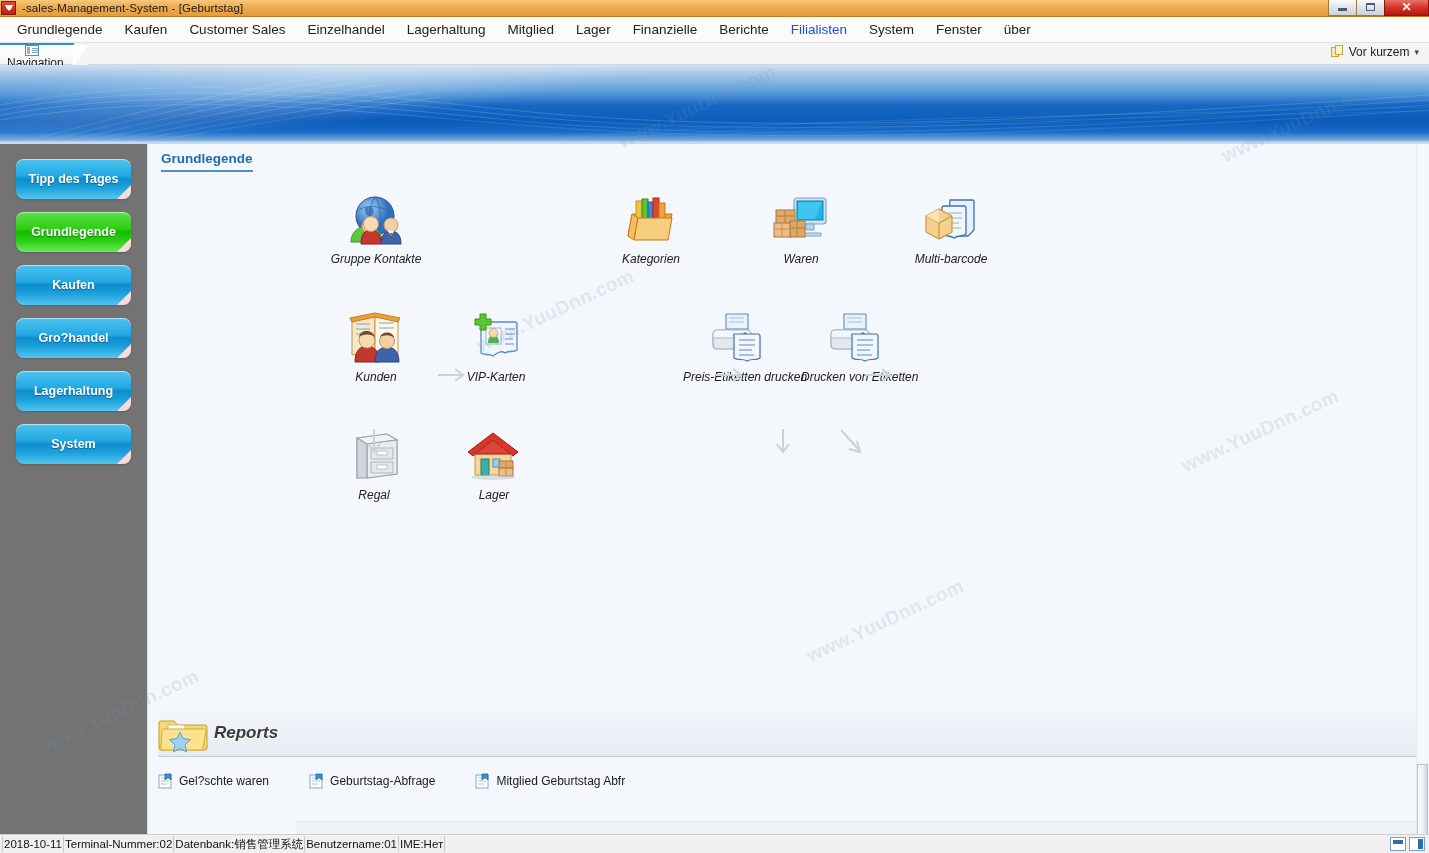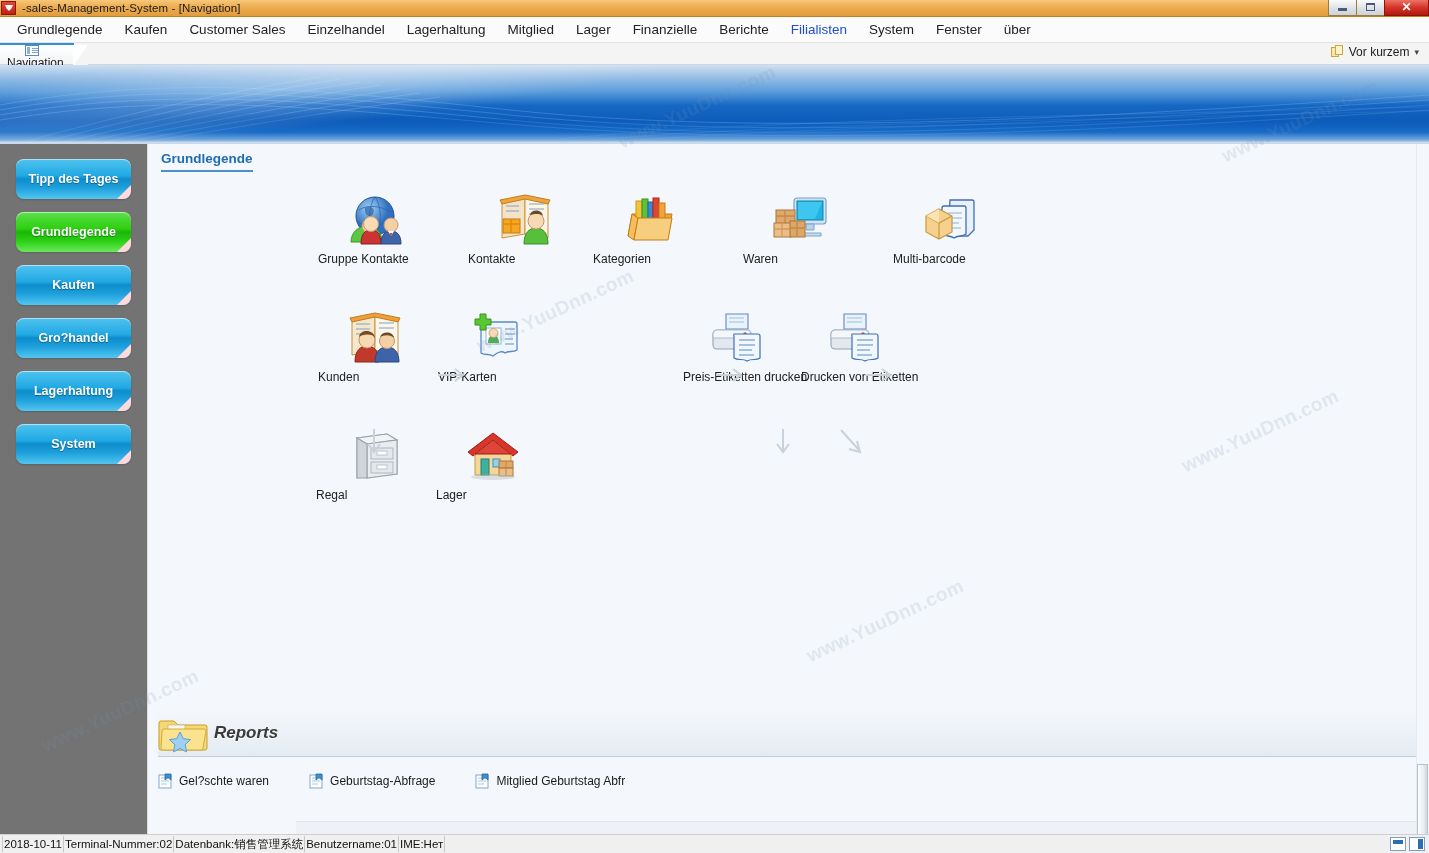--- a/index.html
+++ b/index.html
@@ -240,22 +240,23 @@
     position: absolute; left: 13px; top: 7px;
     font-size: 13.5px; font-weight: bold; color: #1f6cb0;
     padding-bottom: 4px;
     border-bottom: 2px solid #4d90c8;
   }
 
   .grid { position: absolute; left: 0; top: 0; width: 100%; height: 100%; }
   .node {
     position: absolute;
     width: 116px;
-    text-align: left;
+    text-align: center;
     cursor: pointer;
+    font-style: italic;
   }
   .node .art { height: 64px; display: flex; align-items: flex-end; justify-content: center; }
   .node .cap {
     margin-top: 4px;
     font-size: 12px; color: #202020;
     white-space: nowrap;
   }
   .arrow { position: absolute; color: #c9d2da; }
   .arrow svg { display: block; }
 
@@ -360,21 +361,21 @@
     letter-spacing: .4px;
   }
 </style>
 </head>
 <body>
 
 <div class="app">
 
   <div class="titlebar">
     <div class="app-icon"></div>
-    <div class="title-text">-sales-Management-System - [Navigation]</div>
+    <div class="title-text">-sales-Management-System - [Geburtstag]</div>
     <div class="win-controls">
       <div class="wbtn">
           <div class="min-glyph"></div>
         </div>
       <div class="wbtn">
           <div class="max-glyph"></div>
         </div>
       <div class="wbtn close">
           <span class="glyph">✕</span>
         </div>
@@ -486,37 +487,20 @@
         <path d="M14,52 C14,42 18,38 24,38 C30,38 34,42 34,52 z" fill="#c33" stroke="#8c1f1f" stroke-width="1"></path>
         <circle cx="24" cy="32" r="7.5" fill="#fadbb4" stroke="#c79a6e" stroke-width="1"></circle>
         <path d="M34,52 C34,43 38,39 44,39 C50,39 54,43 54,52 z" fill="#3f63a8" stroke="#2a477e" stroke-width="1"></path>
         <circle cx="44" cy="33" r="7" fill="#f3cfa6" stroke="#c79a6e" stroke-width="1"></circle>
         <path d="M41,39 l3,5 3,-5" fill="#fff"></path>
                 <path d="M43,41 l1,5 1,-5" fill="#b33"></path>
               </svg>
             </div>
             <div class="cap">Gruppe Kontakte</div>
           </div>
-          <div class="node" style="left: 320px; top: 40px;">
-            <div class="art">
-              <svg width="58" height="56" viewBox="0 0 58 56">
-                <path d="M5,10 L28,5 L28,42 L5,46 z" fill="#f4e3c6" stroke="#c8913f" stroke-width="1"></path>
-        <path d="M51,10 L28,5 L28,42 L51,46 z" fill="#fdf6e6" stroke="#c8913f" stroke-width="1"></path>
-        <path d="M3,8 L28,3 L53,8 L51,12 L28,7 L5,12 z" fill="#f0a53a" stroke="#c07c22" stroke-width="1"></path>
-        <path d="M32,12 h15 M32,17 h15 M32,22 h12" stroke="#7aa4cc" stroke-width="1.2"></path>
-        <path d="M9,14 h13 M9,19 h13" stroke="#7aa4cc" stroke-width="1.2"></path>
-        <rect x="6" y="27" width="17" height="14" fill="#f5a623" stroke="#c27c10" stroke-width="1"></rect>
-        <path d="M6,32 h17 M14,27 v14" stroke="#e08b0a" stroke-width="1.4"></path>
-        <path d="M27,52 C27,41 32,36 39,36 C46,36 51,41 51,52 z" fill="#56bf3c" stroke="#3a8f24" stroke-width="1"></path>
-        <circle cx="39" cy="29" r="8" fill="#f7d9b3" stroke="#c39768" stroke-width="1"></circle>
-        <path d="M33,23 C34,17 45,17 46,24 C44,21 36,22 33,23 z" fill="#6b4a2a"></path>
-              </svg>
-            </div>
-            <div class="cap">Kontakte</div>
-          </div>
           <div class="node" style="left: 445px; top: 40px;">
             <div class="art">
               <svg width="58" height="56" viewBox="0 0 58 56">
                 <path d="M6,44 L10,22 L50,22 L46,44 z" fill="#f2a43c" stroke="#c67c17" stroke-width="1"></path>
         <rect x="14" y="9" width="6" height="26" fill="#f2c438" stroke="#c79a18" stroke-width="1"></rect>
         <rect x="20" y="7" width="6" height="28" fill="#5fc03a" stroke="#3d8f1f" stroke-width="1"></rect>
         <rect x="26" y="10" width="5" height="25" fill="#3a8ad6" stroke="#2567ab" stroke-width="1"></rect>
         <rect x="31" y="6" width="6" height="29" fill="#e0462f" stroke="#ab2a18" stroke-width="1"></rect>
         <rect x="37" y="11" width="6" height="24" fill="#f2a43c" stroke="#c67c17" stroke-width="1"></rect>
         <path d="M6,44 L10,22 L16,26 L12,48 z" fill="#f5bd5e" stroke="#c67c17" stroke-width="1"></path>

